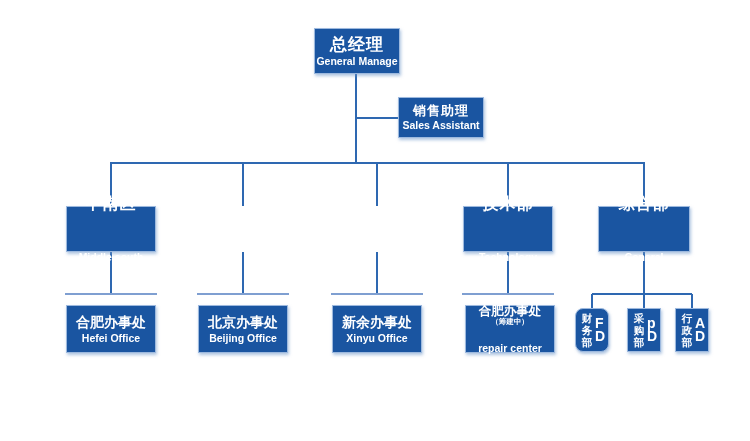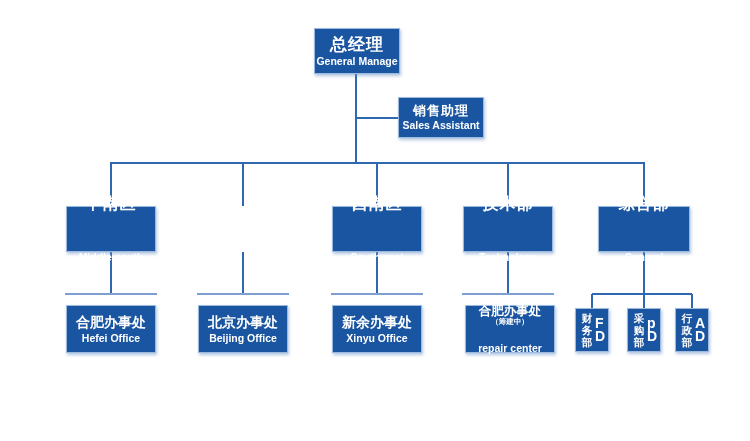--- a/index.html
+++ b/index.html
@@ -36,21 +36,21 @@
   #b-n   {left:198px;width:90px;}
   #b-sw  {left:332px;width:90px;}
   #b-tech{left:463px;width:90px;}
   #b-gen {left:598px;width:92px;}
   .lv3{top:305px;height:48px;}
   #b-hf{left:66px;width:90px;}
   #b-bj{left:198px;width:90px;}
   #b-xy{left:332px;width:90px;}
   #b-rp{left:465px;width:90px;}
   .mini{top:308px;height:44px;width:34px;}
-  #b-fin{left:575px;}
+  #b-fin{left:575px;border-radius:8px;}
   #b-pur{left:627px;}
   #b-adm{left:675px;}
 </style>
 </head>
 <body>
 
 <div id="stage">
 
   <svg id="wires" width="750" height="441">
 
@@ -76,24 +76,20 @@
     <div class="zh">销售助理</div>
     <div class="en">Sales Assistant</div>
   </div>
 
   <div class="node lv2" id="b-ms">
     <div class="zh">中南区</div>
     <div class="en">Middle south</div>
   </div>
 
 
-  <div class="node lv2" id="b-sw">
-    <div class="zh">西南区</div>
-    <div class="en">Southwest</div>
-  </div>
 
   <div class="node lv2" id="b-tech">
     <div class="zh">技术部</div>
     <div class="en">Technology</div>
   </div>
 
   <div class="node lv2" id="b-gen">
     <div class="zh">综合部</div>
     <div class="en">General</div>
   </div>

